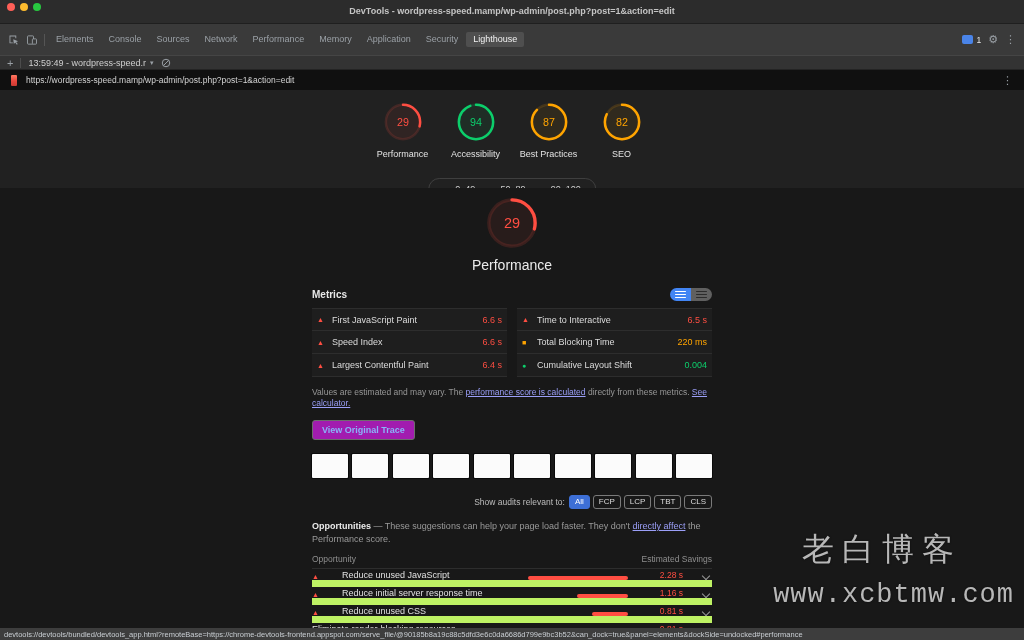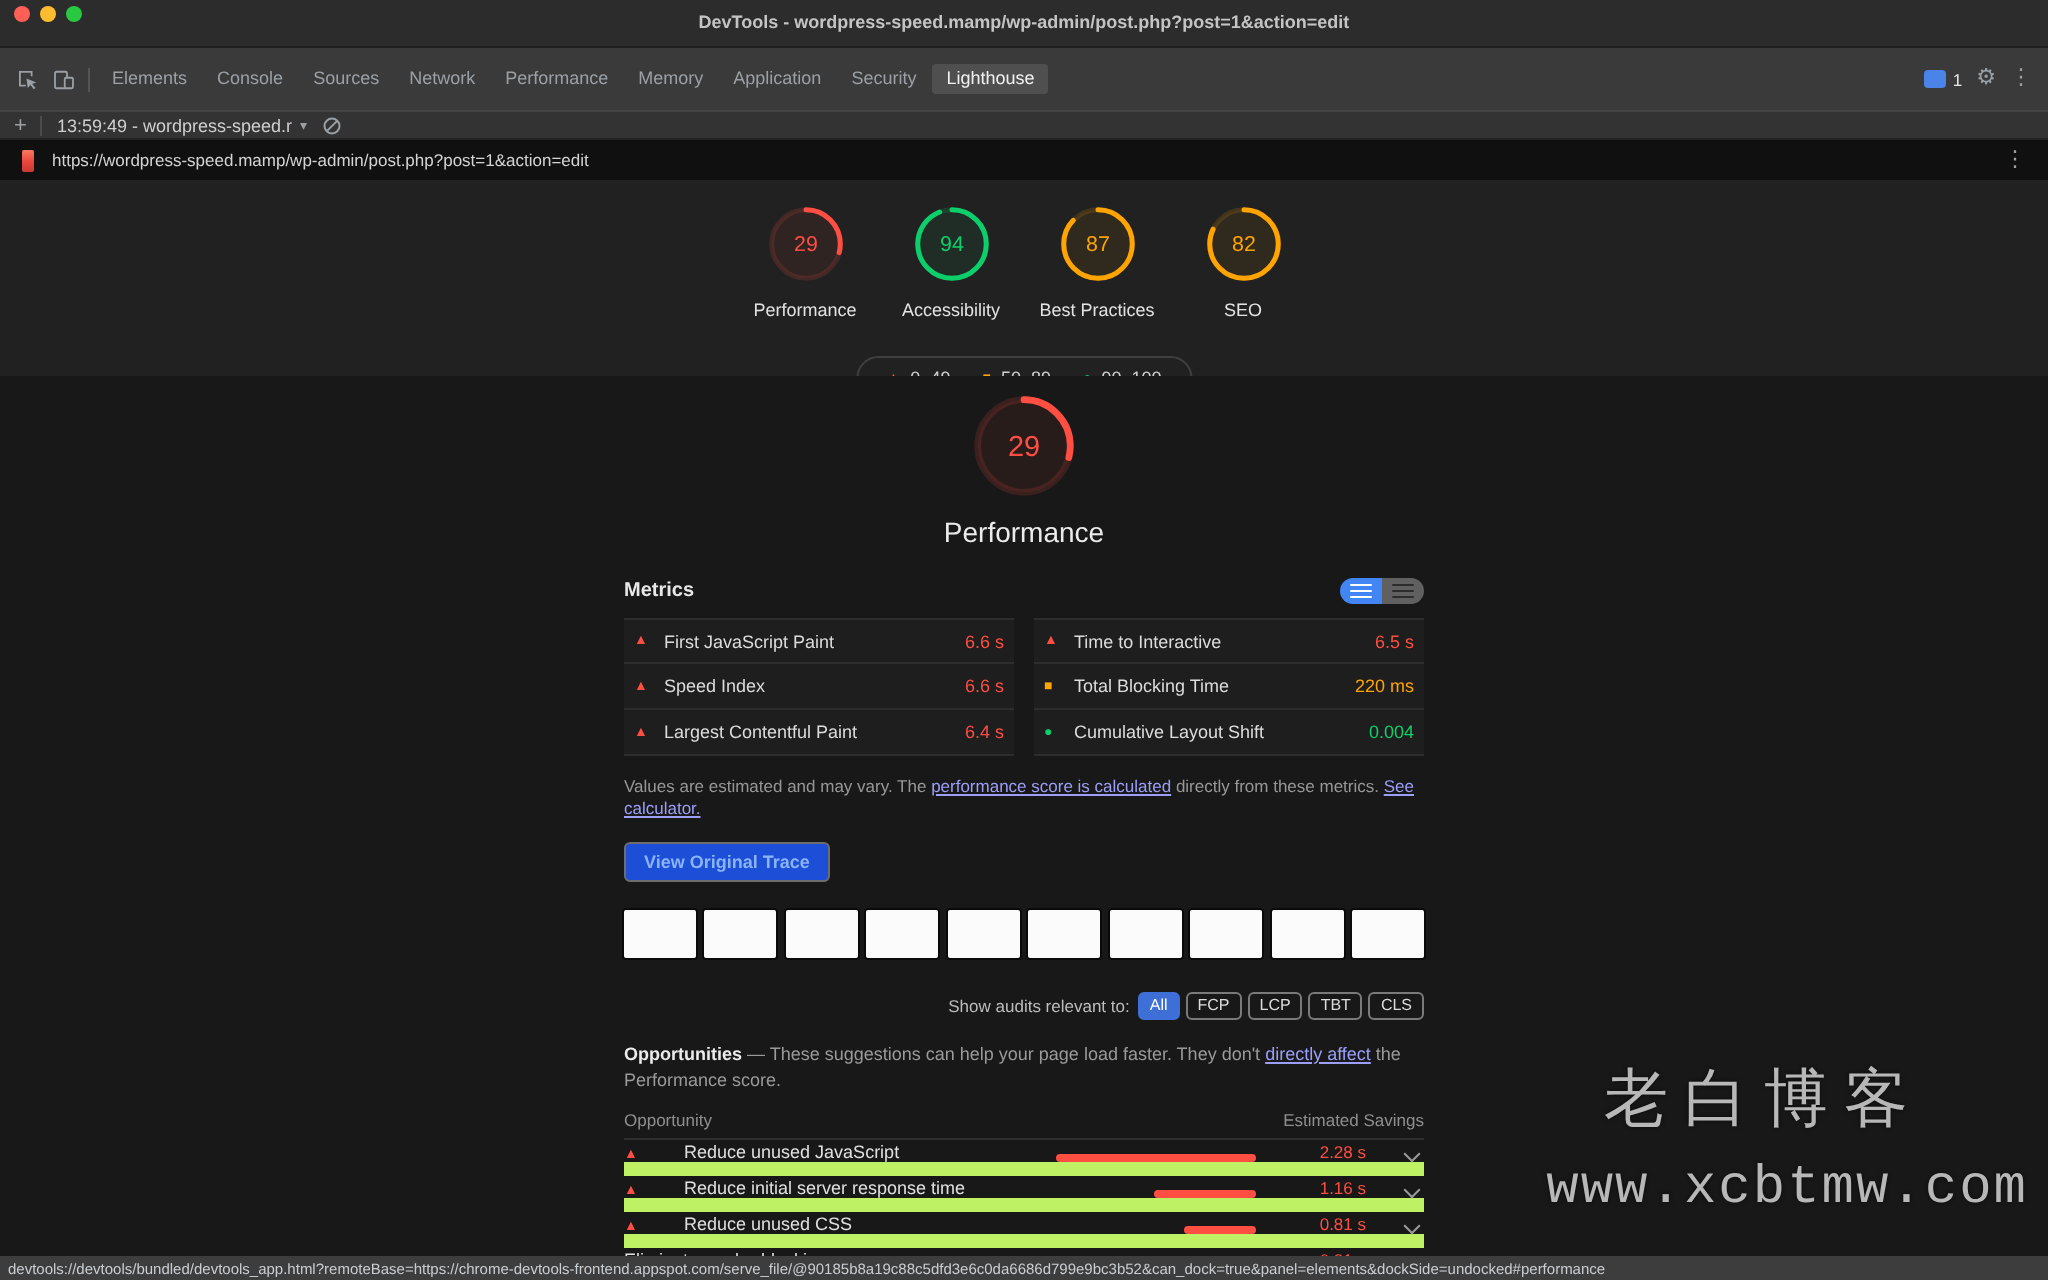--- a/index.html
+++ b/index.html
@@ -65,21 +65,21 @@
   .metrics-grid{display:grid;grid-template-columns:1fr 1fr;column-gap:10px;margin-top:7px}
   .metric-row{display:flex;align-items:center;height:23px;border-bottom:1px solid #2d2d2d;background:#1e1e1e;padding:0 5px}
   .metric-row:first-child{border-top:1px solid #2d2d2d}
   .metric-mk{width:15px;font-size:7px}
   .metric-name{flex:1;font-size:9px;color:#dcdcdc}
   .metric-value{font-size:9px}
 
   .disclaimer{margin-top:10px;font-size:8.5px;color:#979797;line-height:1.35}
   .lnk{color:#9b9ff8;text-decoration:underline}
 
-  .trace-btn{display:inline-block;margin-top:10px;border:1px solid #6d6d6d;border-radius:3px;padding:4px 9px;font-size:9px;font-weight:bold;color:#8ab4f8;background:#1d4ed8}
+  .trace-btn{display:inline-block;margin-top:10px;border:1px solid #6d6d6d;border-radius:3px;padding:4px 9px;font-size:9px;font-weight:bold;color:#8ab4f8;background:#a21caf}
 
   .filmstrip{display:flex;justify-content:space-between;margin-top:14px}
   .thumb{width:36px;height:24px;background:#fbfbfb;border-radius:1px;box-shadow:0 0 0 1px #0a0a0a}
 
   .audit-filter{display:flex;justify-content:flex-end;align-items:center;gap:4px;margin-top:17px;font-size:8.5px;color:#bdbdbd}
   .pill{border:1px solid #7a7a7a;border-radius:3px;padding:1px 5px 2px;font-size:8px;color:#ddd}
   .pill.selected{background:#3d6fd6;border-color:#3d6fd6;color:#fff}
 
   .section-head{margin-top:11px;font-size:9px;color:#9a9a9a;line-height:1.4}
   .section-head b{color:#ebebeb}

